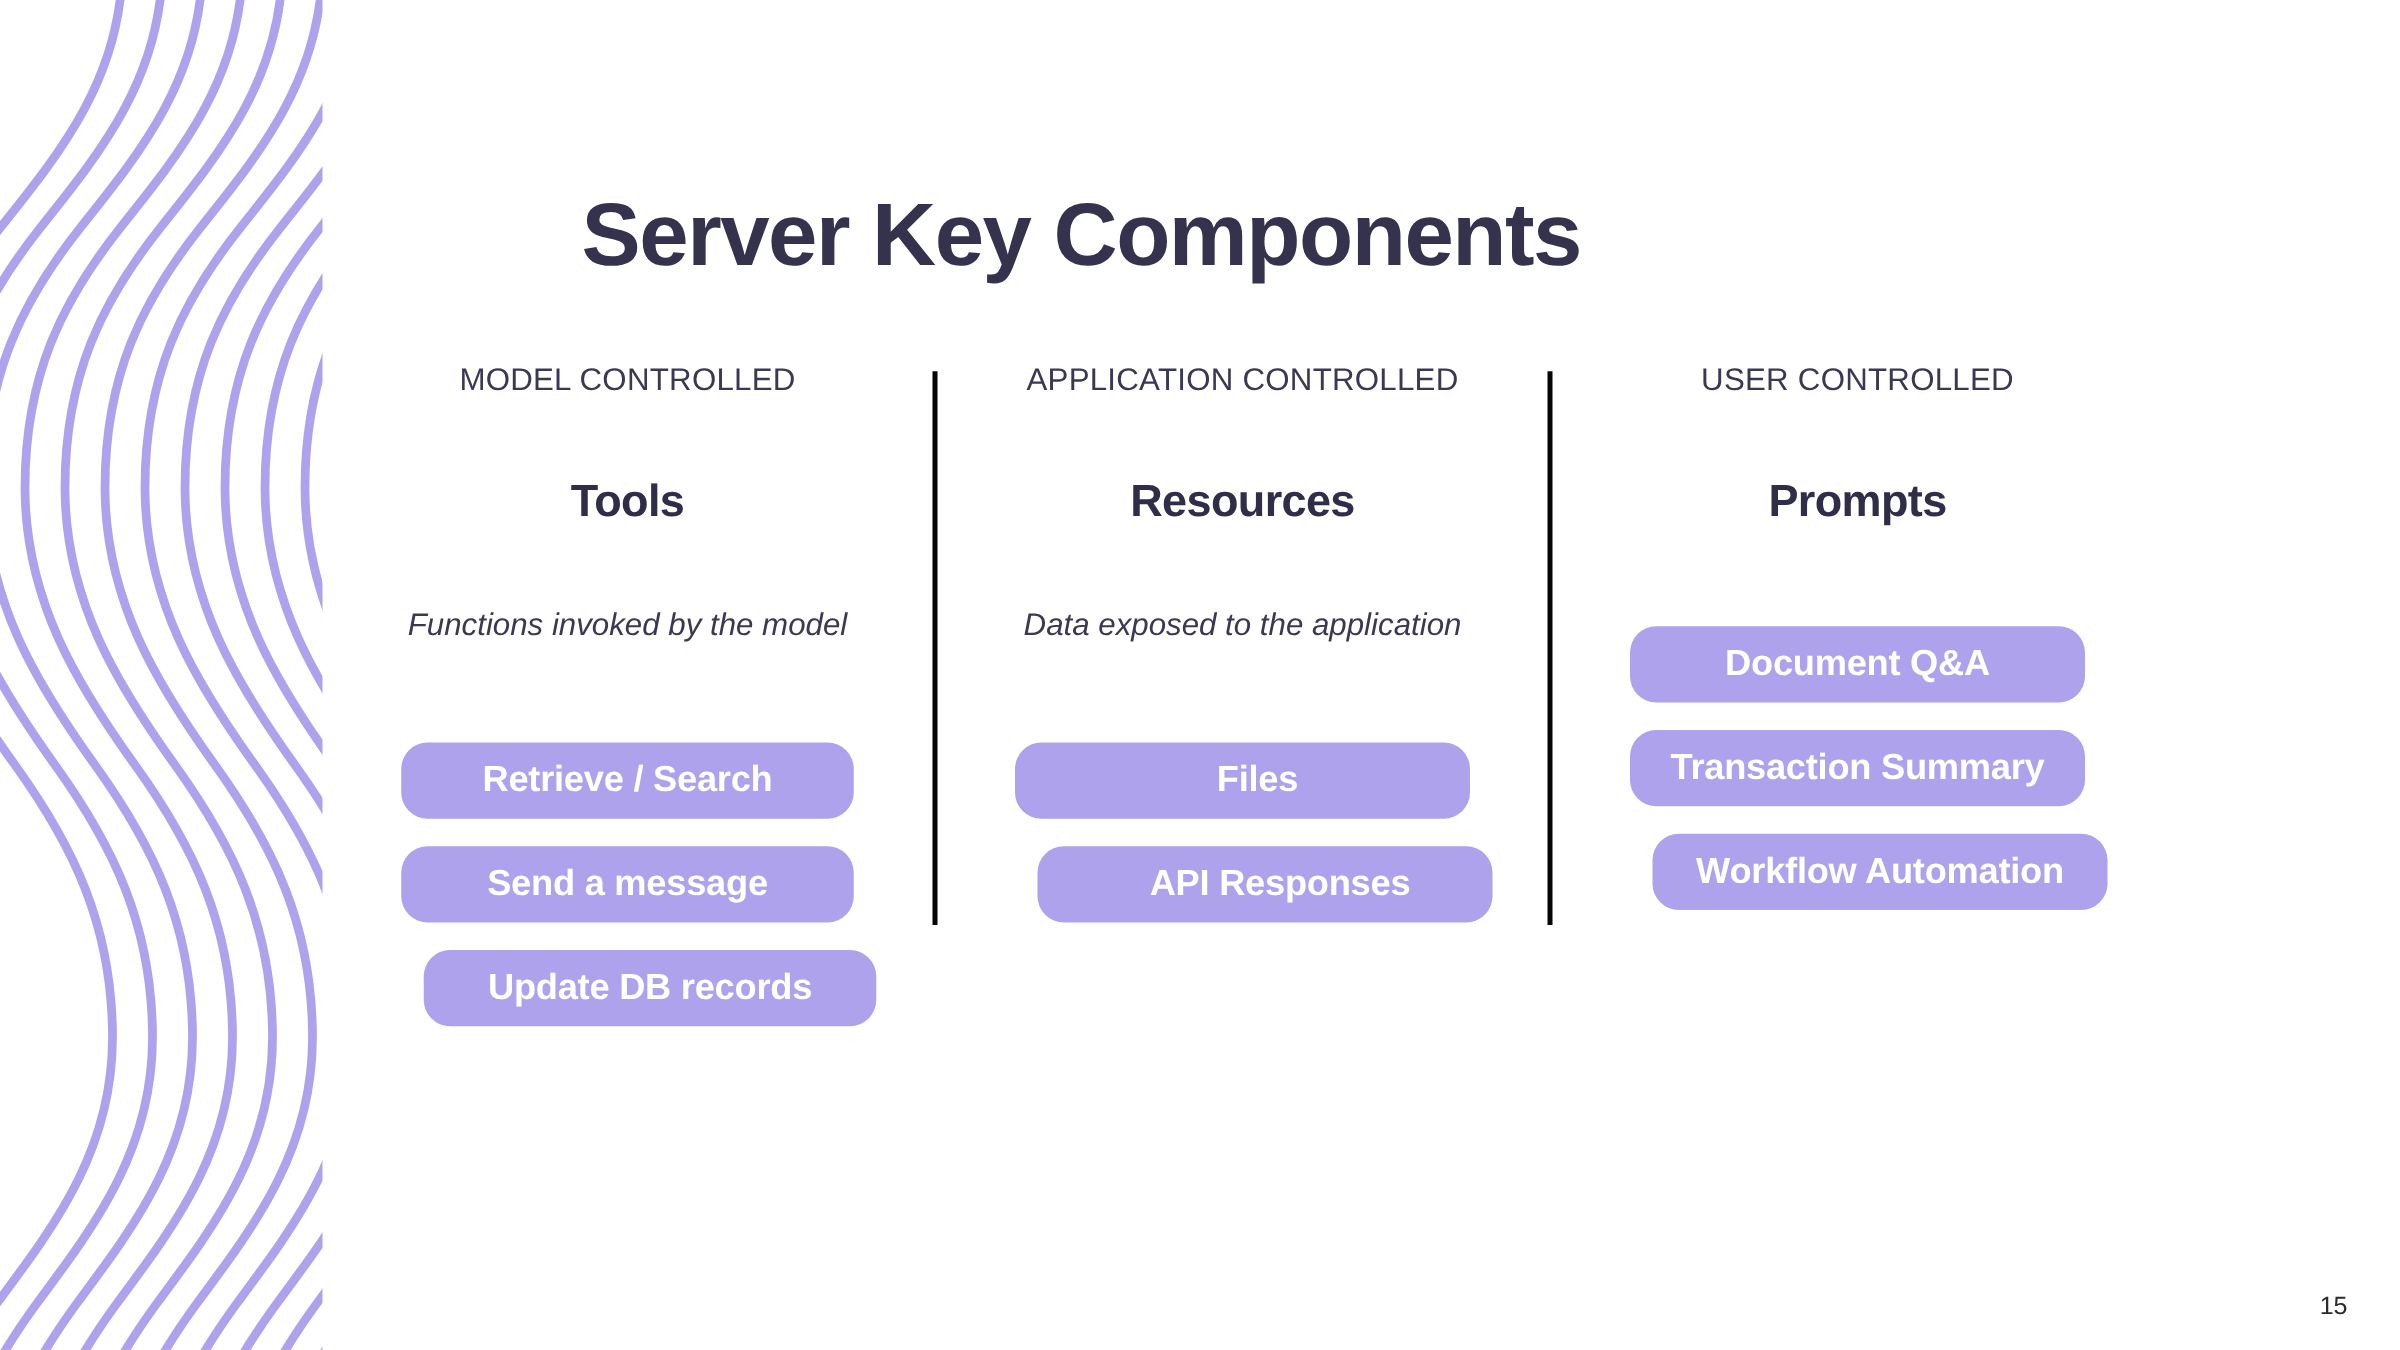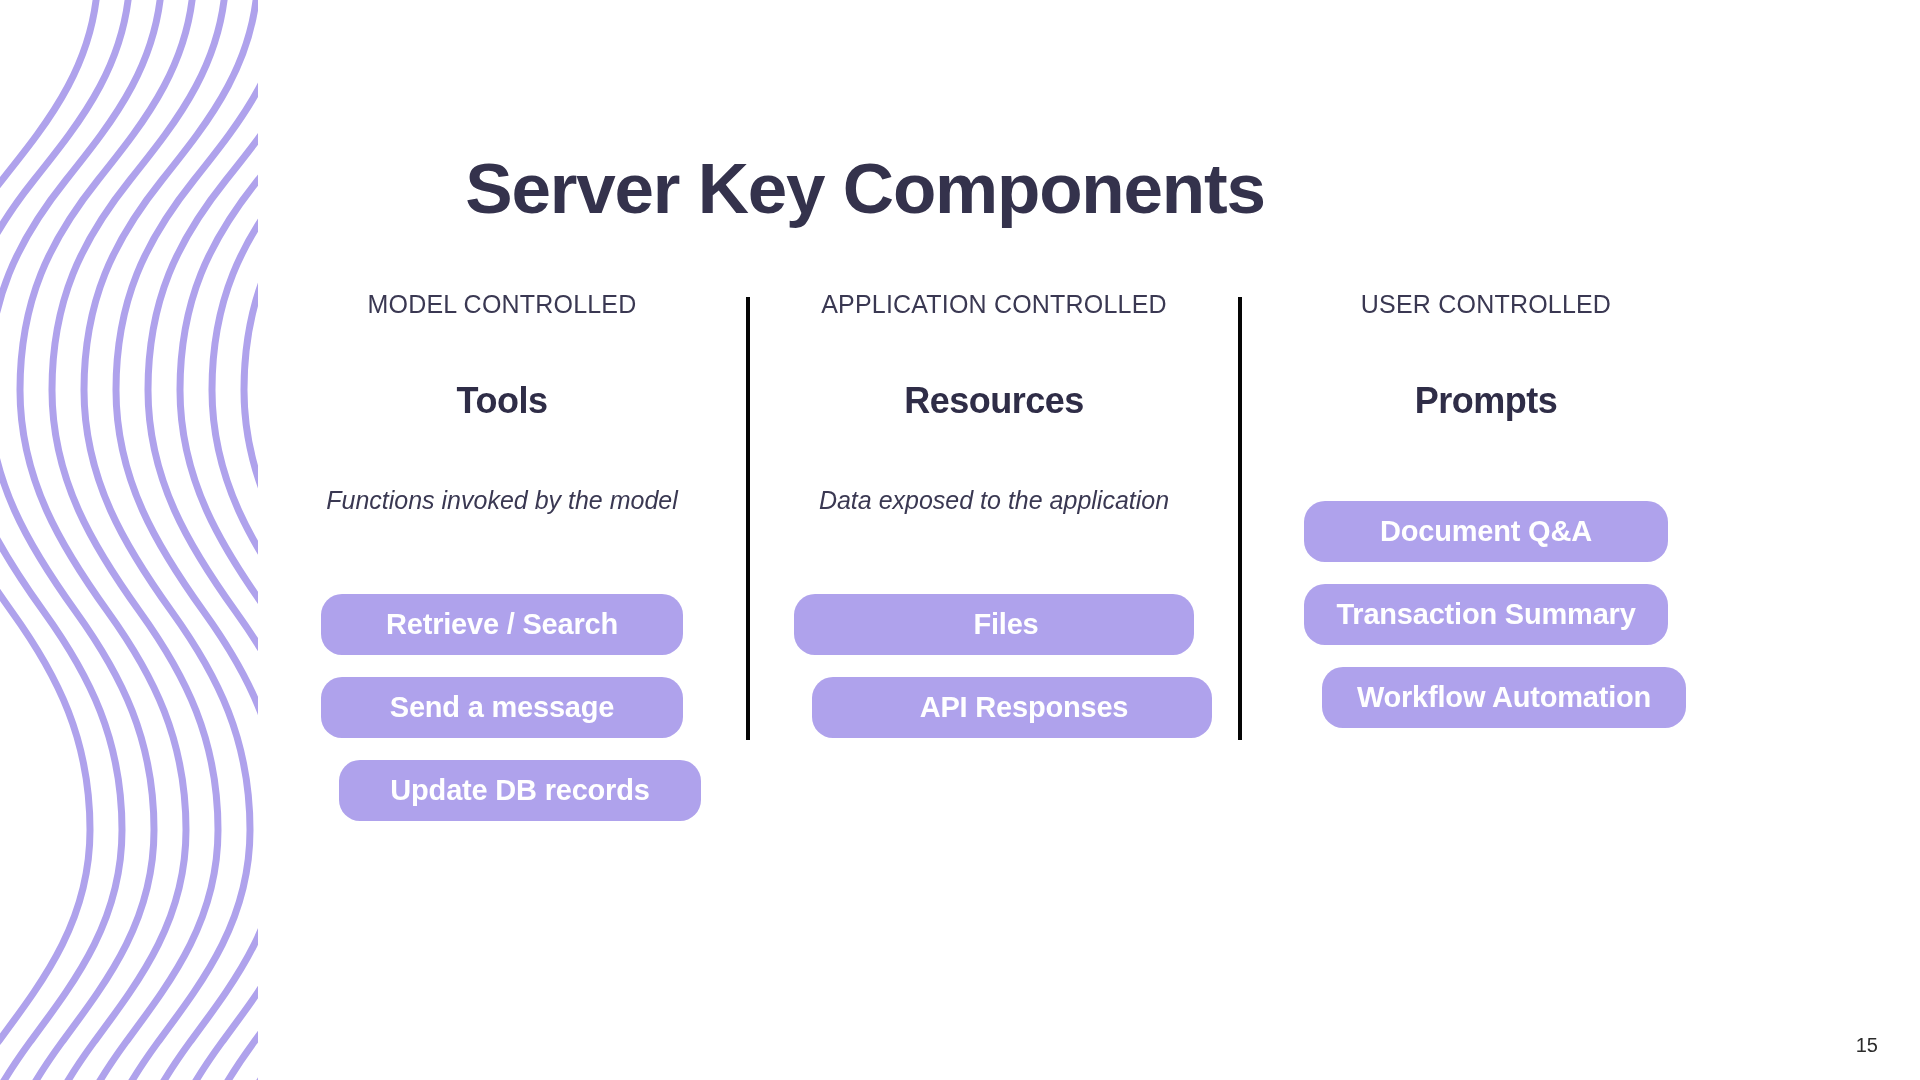--- a/index.html
+++ b/index.html
@@ -122,21 +122,21 @@
     align-items: center;
     justify-content: center;
     margin-bottom: 22px;
     white-space: nowrap;
     box-sizing: border-box;
   }
   .pill:last-child { margin-bottom: 0; margin-left: 36px; }
 
   
   .col-1 .pill { width: 362px; }
-  .col-2 .pill { width: 400px; padding-left: 24px; }
+  .col-2 .pill { width: 364px; padding-left: 24px; }
   .col-3 .pill { width: 364px; }
 
   
   #page-number {
     position: absolute;
     right: 42px;
     bottom: 23px;
     font-size: 20px;
     color: #2b2b2b;
     font-family: "Liberation Sans", sans-serif;

